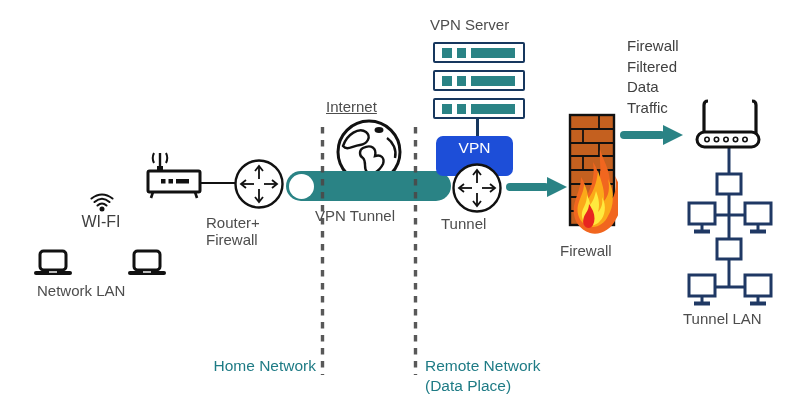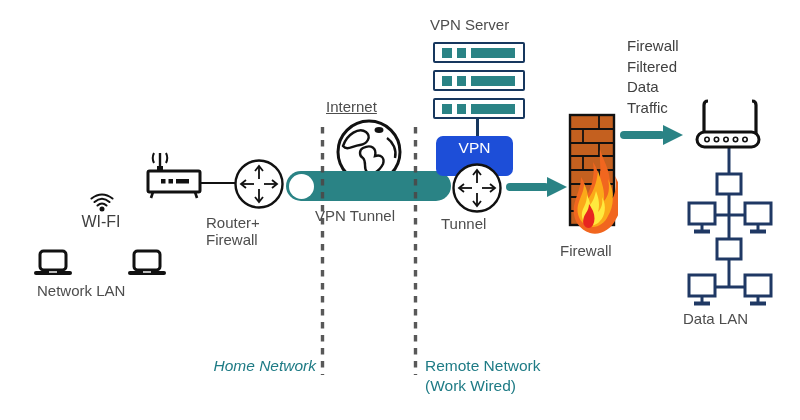--- a/index.html
+++ b/index.html
@@ -89,23 +89,23 @@
   </div>
   <div class="abs lbl" style="left:315px;top:207px;width:106px;">VPN Tunnel</div>
 
   <svg class="abs" style="left:319px;top:127px;" width="7" height="248" viewBox="0 0 7 248">
     <line x1="3.5" y1="0" x2="3.5" y2="248" stroke="#4a4a4a" stroke-width="3.4" stroke-dasharray="6.5 6.5" opacity="0.92"></line>
   </svg>
   <svg class="abs" style="left:412px;top:127px;" width="7" height="248" viewBox="0 0 7 248">
     <line x1="3.5" y1="0" x2="3.5" y2="248" stroke="#4a4a4a" stroke-width="3.4" stroke-dasharray="6.5 6.5" opacity="0.92"></line>
   </svg>
 
-  <div class="abs teal-lbl" style="left:200px;top:356px;width:116px;text-align:right;font-style:italic;">Home Network</div>
+  <div class="abs teal-lbl" style="left:200px;top:356px;width:116px;text-align:right;">Home Network</div>
   <div class="abs teal-lbl ml" style="left:425px;top:356px;width:135px;text-align:left;">Remote Network
-(Work Wired)</div>
+(Data Place)</div>
 
   <div class="abs lbl" style="left:430px;top:16px;width:100px;">VPN Server</div>
 
   <div class="server-box" style="top:42px;">
     <span class="srv-sq"></span>
       <span class="srv-sq"></span>
       <span class="srv-sq"></span>
       <span class="srv-bar"></span>
   </div>
   <div class="server-box" style="top:70px;">
@@ -221,15 +221,15 @@
       <path d="M21,38 L21,9 Q21,5 25,5" fill="none" stroke="#111" stroke-width="3.2"></path>
       <path d="M73,38 L73,9 Q73,5 69,5" fill="none" stroke="#111" stroke-width="3.2"></path>
       <rect x="14" y="36" width="62" height="15" rx="7.5" fill="#fff" stroke="#111" stroke-width="3"></rect>
       <circle cx="24" cy="43.5" r="2.2" fill="#fff" stroke="#111" stroke-width="1.6"></circle>
       <circle cx="33.5" cy="43.5" r="2.2" fill="#fff" stroke="#111" stroke-width="1.6"></circle>
       <circle cx="43" cy="43.5" r="2.2" fill="#fff" stroke="#111" stroke-width="1.6"></circle>
       <circle cx="52.5" cy="43.5" r="2.2" fill="#fff" stroke="#111" stroke-width="1.6"></circle>
       <circle cx="62" cy="43.5" r="2.2" fill="#fff" stroke="#111" stroke-width="1.6"></circle>
     </g>
   </svg>
-  <div class="abs lbl" style="left:683px;top:310px;width:94px;">Data LAN</div>
+  <div class="abs lbl" style="left:683px;top:310px;width:94px;">Tunnel LAN</div>
 
 </div>
 
 </body></html>

